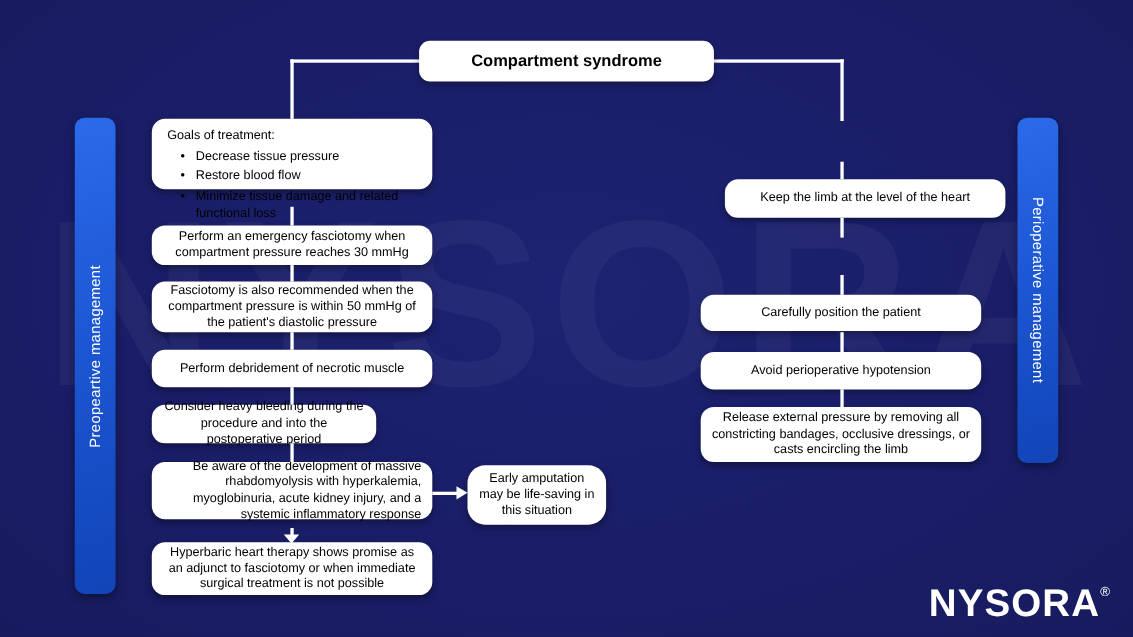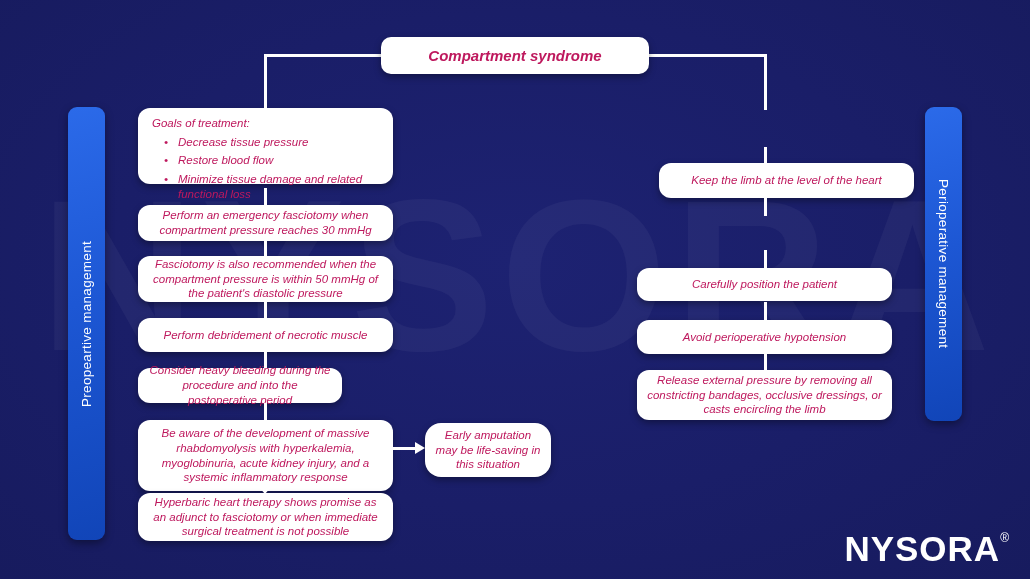--- a/index.html
+++ b/index.html
@@ -10,22 +10,22 @@
   }
   .watermark{
     position:absolute;left:-12px;top:168px;width:1060px;text-align:center;
     font-size:215px;font-weight:bold;line-height:1;letter-spacing:6px;
     color:rgba(255,255,255,0.045);white-space:nowrap;pointer-events:none;user-select:none;
   }
   .node{
     position:absolute;background:#ffffff;border-radius:12px;
     box-shadow:0 3px 7px rgba(0,0,0,0.35);
     display:flex;align-items:center;justify-content:center;
-    color:#be185d;font-size:11.5px;line-height:1.28;text-align:center;
-    padding:4px 10px;box-sizing:border-box;font-style:italic;
+    color:#000000;font-size:11.5px;line-height:1.28;text-align:center;
+    padding:4px 10px;box-sizing:border-box;
   }
   .title-box{font-size:15px;font-weight:bold;border-radius:10px;z-index:3;}
   .branch-box{border-radius:16px;}
   .goals-box{align-items:flex-start;justify-content:flex-start;text-align:left;padding:8px 10px 6px 14px;}
   .goals-inner{width:100%;}
   .goals-heading{margin:0 0 2px 0;}
   .goals-list{margin:0;padding:0;list-style:none;}
   .goals-list li{position:relative;padding-left:22px;margin:4px;}
   .goals-list li::before{content:"\2022";position:absolute;left:8px;top:0;}
   .line{position:absolute;background:#ffffff;z-index:1;}
@@ -76,21 +76,21 @@
   <div class="line" style="left:764px;top:302px;width:3px;height:18px;"></div>
   <div class="line" style="left:764px;top:354px;width:3px;height:16px;"></div>
 
   <div class="line" style="left:393px;top:447px;width:23px;height:3px;"></div>
   <div class="arrow-right" style="left:415px;top:442px;"></div>
 
   <div class="node title-box" style="left:381px;top:37px;width:268px;height:37px;">
     <span>Compartment syndrome</span>
   </div>
 
-  <div class="node goals-box" style="left:138px;top:108px;width:255px;height:76px;">
+  <div class="node goals-box" style="left:138px;top:108px;width:255px;height:64px;">
     <div class="goals-inner">
       <div class="goals-heading">Goals of treatment:</div>
       <ul class="goals-list">
         <li>Decrease tissue pressure</li>
         <li>Restore blood flow</li>
         <li>Minimize tissue damage and related functional loss</li>
       </ul>
     </div>
   </div>
   <div class="node" style="left:138px;top:205px;width:255px;height:36px;">
@@ -98,21 +98,21 @@
   </div>
   <div class="node" style="left:138px;top:256px;width:255px;height:46px;">
     <span>Fasciotomy is also recommended when the compartment pressure is within 50 mmHg of the patient's diastolic pressure</span>
   </div>
   <div class="node" style="left:138px;top:318px;width:255px;height:34px;">
     <span>Perform debridement of necrotic muscle</span>
   </div>
   <div class="node" style="left:138px;top:368px;width:204px;height:35px;">
     <span>Consider heavy bleeding during the procedure and into the postoperative period</span>
   </div>
-  <div class="node" style="left:138px;top:420px;width:255px;height:71px;">
+  <div class="node" style="left:138px;top:420px;width:255px;height:52px;text-align:right;">
     <span>Be aware of the development of massive rhabdomyolysis with hyperkalemia, myoglobinuria, acute kidney injury, and a systemic inflammatory response</span>
   </div>
   <div class="node" style="left:138px;top:493px;width:255px;height:48px;">
     <span>Hyperbaric heart therapy shows promise as an adjunct to fasciotomy or when immediate surgical treatment is not possible</span>
   </div>
 
   <div class="node branch-box" style="left:425px;top:423px;width:126px;height:54px;">
     <span>Early amputation may be life-saving in this situation</span>
   </div>
 

